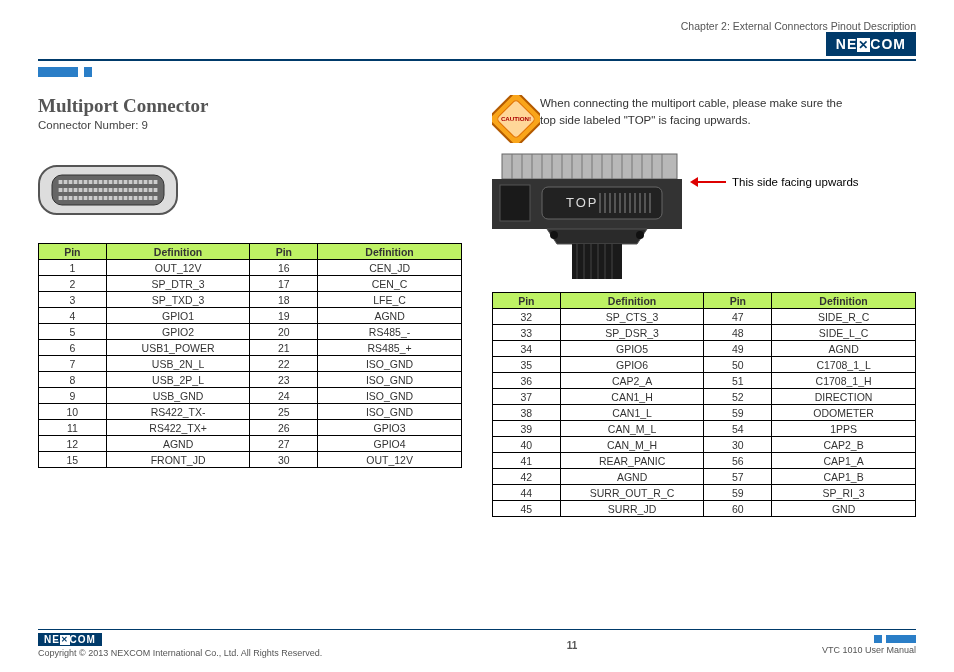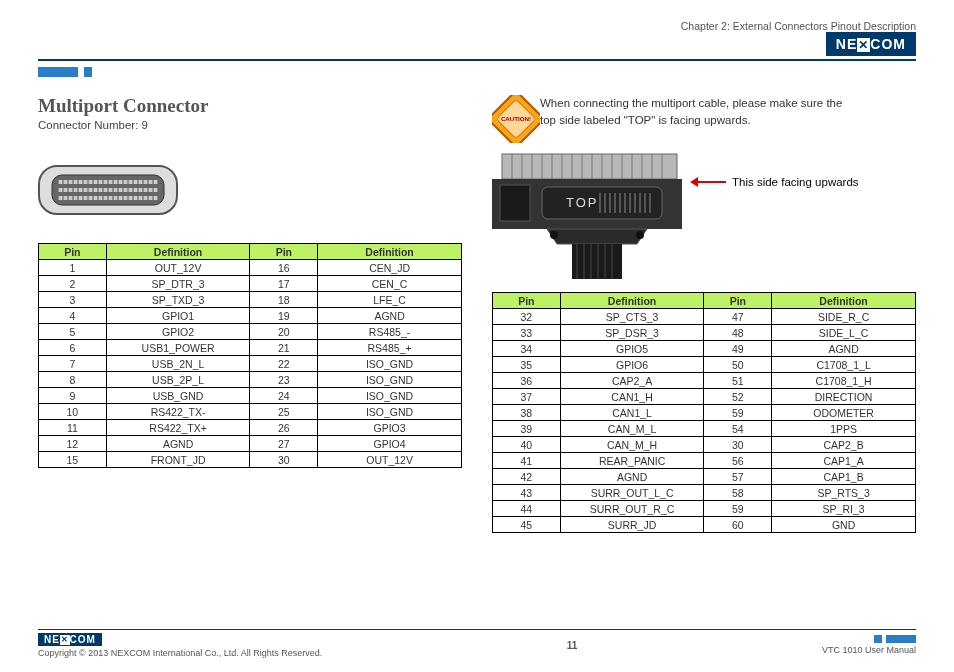--- a/index.html
+++ b/index.html
@@ -488,26 +488,20 @@
             <td>56</td>
             <td>CAP1_A</td>
           </tr>
           <tr>
             <td>42</td>
             <td>AGND</td>
             <td>57</td>
             <td>CAP1_B</td>
           </tr>
           <tr>
-            <td>43</td>
-            <td>SURR_OUT_L_C</td>
-            <td>58</td>
-            <td>SP_RTS_3</td>
-          </tr>
-          <tr>
             <td>44</td>
             <td>SURR_OUT_R_C</td>
             <td>59</td>
             <td>SP_RI_3</td>
           </tr>
           <tr>
             <td>45</td>
             <td>SURR_JD</td>
             <td>60</td>
             <td>GND</td>

